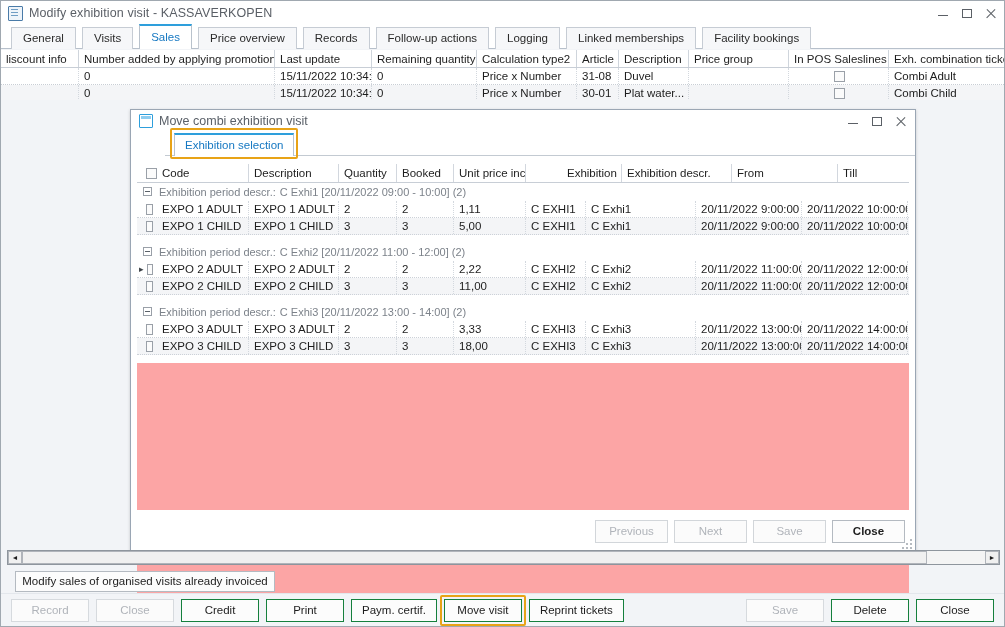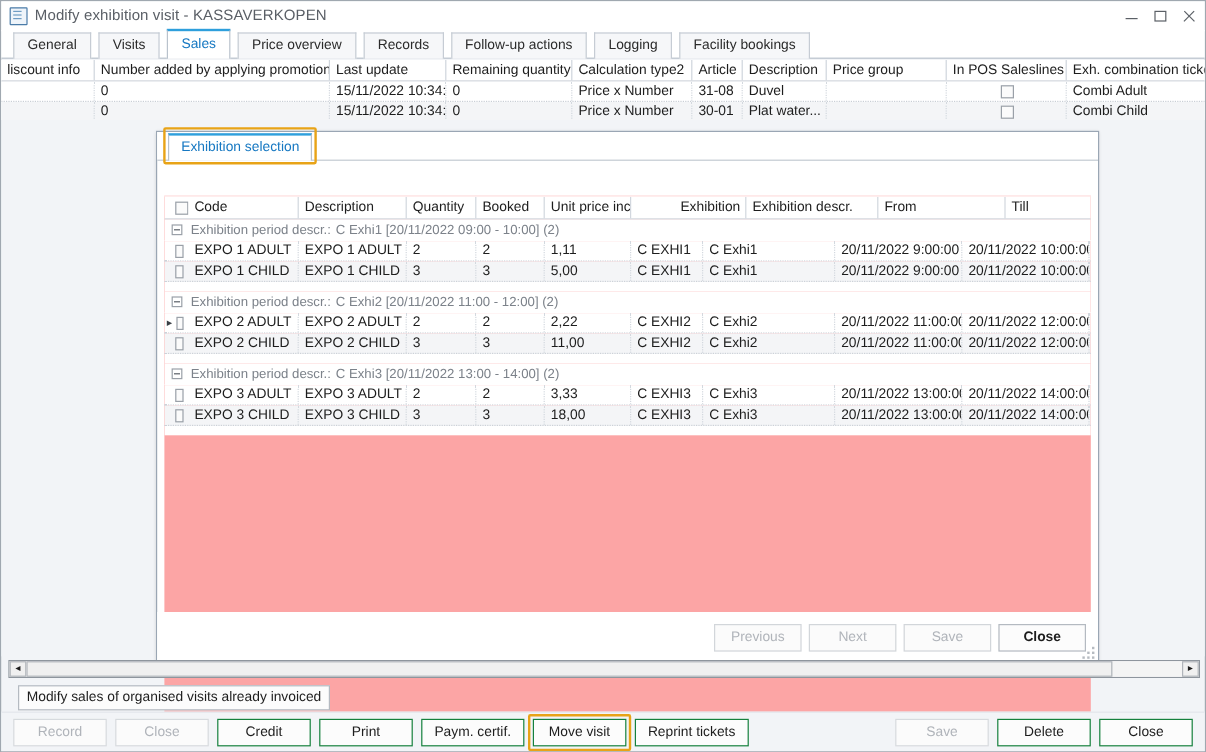--- a/index.html
+++ b/index.html
@@ -147,20 +147,21 @@
   .dlg-title-txt{font-size:12.5px;color:#5a6068;white-space:nowrap;}
   .dlg-winbtns{position:absolute;right:7px;top:0;height:22px;display:flex;align-items:center;gap:11px;}
 
   .dlg-tabrow{
     height:24px;
     background:#ffffff;
     display:flex;align-items:flex-end;
     padding-left:9px;box-sizing:border-box;
     position:relative;
     border-bottom:1px solid #c3cad2;
+    margin-left:34px;
   }
   .dtab{
     height:21px;line-height:20px;padding:0 10px;
     background:#ffffff;
     border:1px solid #b9c2cc;border-bottom:none;
     border-top:2px solid #2e9fdc;
     color:#1678c2;font-size:11.5px;white-space:nowrap;
     position:relative;top:1px;cursor:default;
   }
   .hl-box{
@@ -313,20 +314,21 @@
   </div>
 
   <div class="tabstrip" id="tabstrip">
       <div class="tab">General</div>
       <div class="tab">Visits</div>
       <div class="tab active">Sales</div>
       <div class="tab">Price overview</div>
       <div class="tab">Records</div>
       <div class="tab">Follow-up actions</div>
       <div class="tab">Logging</div>
+      <div class="tab">Linked memberships</div>
       <div class="tab">Facility bookings</div>
     </div>
 
   <div class="maingrid">
     <div class="mg-head" id="mg-head">
         <div class="c" style="width: 78px; flex: 0 0 78px;">liscount info</div>
         <div class="c" style="width: 196px; flex: 0 0 196px;">Number added by applying promotion rules</div>
         <div class="c" style="width: 97px; flex: 0 0 97px;">Last update</div>
         <div class="c" style="width: 105px; flex: 0 0 105px;">Remaining quantity</div>
         <div class="c" style="width: 100px; flex: 0 0 100px;">Calculation type2</div>
@@ -366,20 +368,29 @@
           <div class="c" style="flex: 0 0 140px;">Combi Child</div>
         </div>
       </div>
 
   </div>
 
   <div class="backdrop"></div>
 
   <div class="dialog">
 
+    <div class="dlg-title">
+      <div class="dlg-ico"></div>
+      <div class="dlg-title-txt">Move combi exhibition visit</div>
+      <div class="dlg-winbtns">
+        <div class="wb wb-min"></div>
+        <div class="wb wb-max"></div>
+        <div class="wb wb-close"></div>
+      </div>
+    </div>
 
     <div class="dlg-tabrow">
       <div class="hlwrap">
         <div class="dtab">Exhibition selection</div>
         <div class="hl-box"></div>
       </div>
     </div>
 
     <div class="dgrid-wrap">
       <div class="dg">

